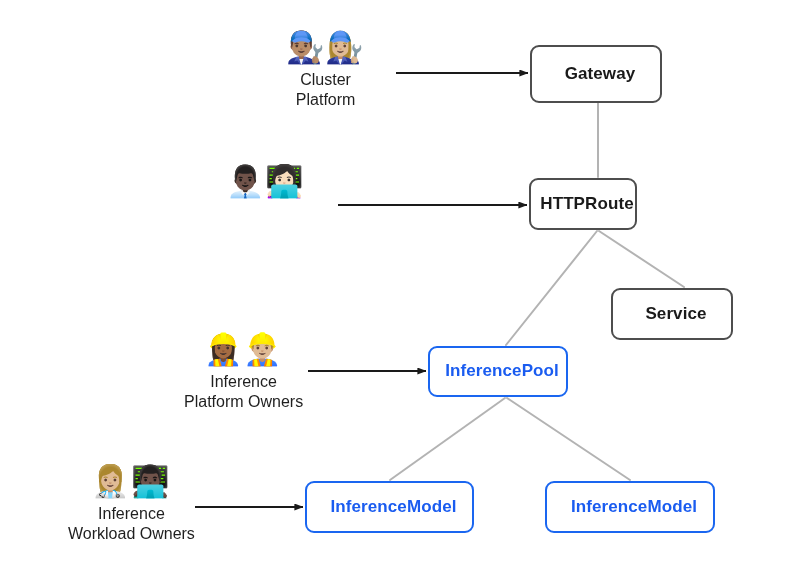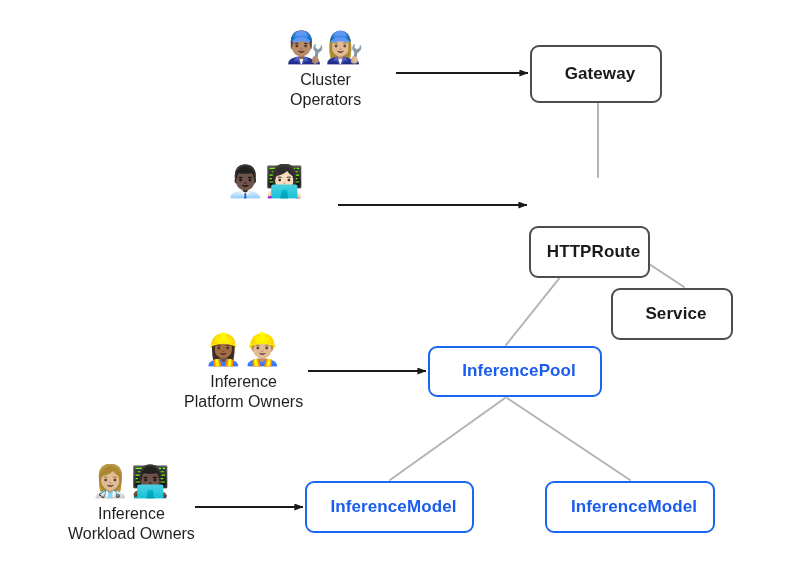--- a/index.html
+++ b/index.html
@@ -108,44 +108,44 @@
         <line x1="338" y1="205" x2="527" y2="205" stroke="#1a1a1a" stroke-width="2.2" marker-end="url(#arrowhead)"></line>
         <line x1="308" y1="371" x2="426" y2="371" stroke="#1a1a1a" stroke-width="2.2" marker-end="url(#arrowhead)"></line>
         <line x1="195" y1="507" x2="303" y2="507" stroke="#1a1a1a" stroke-width="2.2" marker-end="url(#arrowhead)"></line>
       </g>
   </svg>
 
   <div class="node gray" style="left:530px;top:45px;width:132px;height:58px;">
     <span class="node-label">Gateway</span>
   </div>
 
-  <div class="node gray" style="left:529px;top:178px;width:121px;height:52px;margin-top:48px;">
+  <div class="node gray" style="left:529px;top:178px;width:108px;height:52px;">
     <span class="node-label">HTTPRoute</span>
   </div>
 
   <div class="node gray" style="left:611px;top:288px;width:122px;height:52px;">
     <span class="node-label">Service</span>
   </div>
 
-  <div class="node blue" style="left:428px;top:346px;width:174px;height:51px;">
+  <div class="node blue" style="left:428px;top:346px;width:140px;height:51px;">
     <span class="node-label">InferencePool</span>
   </div>
 
   <div class="node blue" style="left:305px;top:481px;width:169px;height:52px;">
     <span class="node-label">InferenceModel</span>
   </div>
 
   <div class="node blue" style="left:545px;top:481px;width:170px;height:52px;">
     <span class="node-label">InferenceModel</span>
   </div>
 
   <div class="persona" style="left:286px;top:32px;">
     <span class="persona-emoji">👨🏽‍🔧👩🏼‍🔧</span>
     <span class="persona-name">Cluster
-Operators</span>
+Platform</span>
   </div>
 
   <div class="persona" style="left:226px;top:166px;">
     <span class="persona-emoji">👨🏿‍💼👩🏻‍💻</span>
   </div>
 
   <div class="persona" style="left:184px;top:334px;">
     <span class="persona-emoji">👷🏾‍♀️👷🏼‍♂️</span>
     <span class="persona-name">Inference
 Platform Owners</span>

